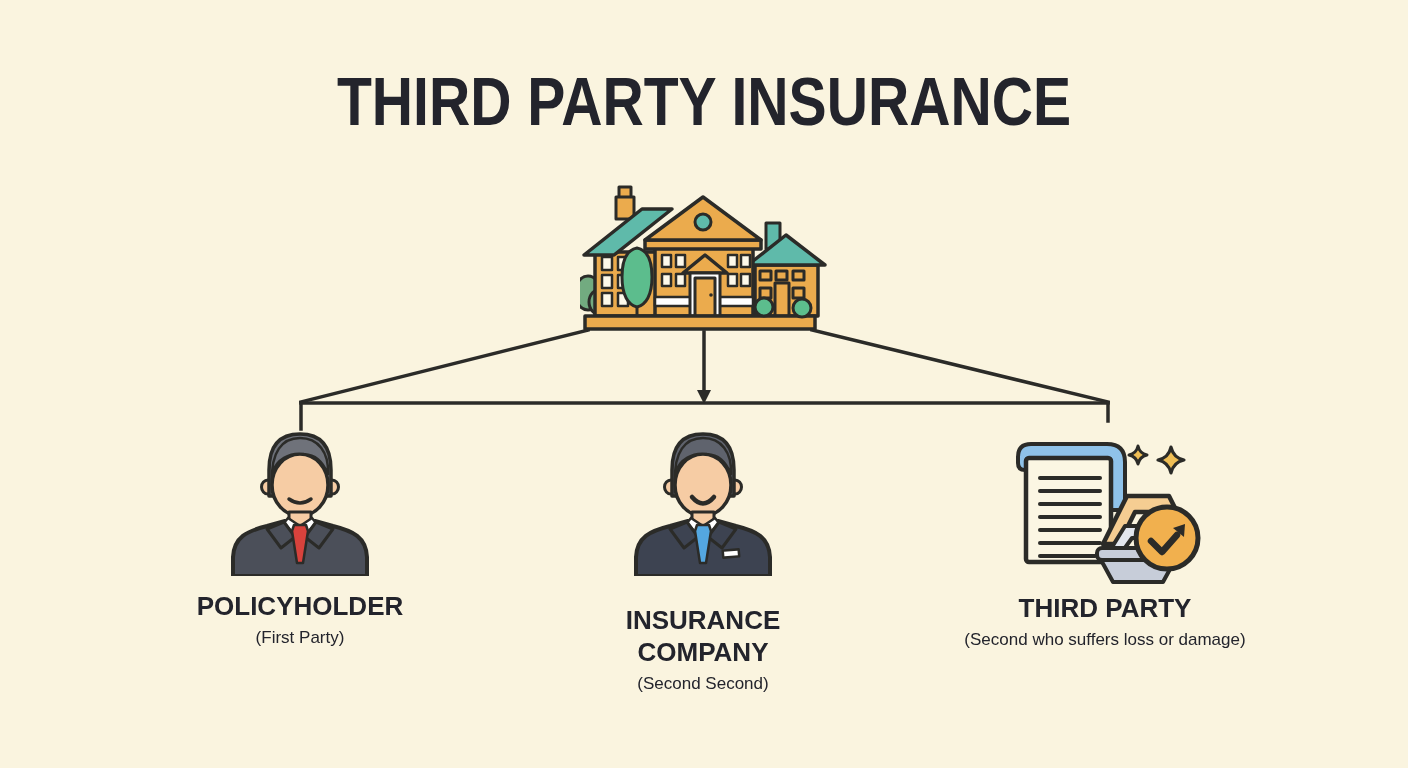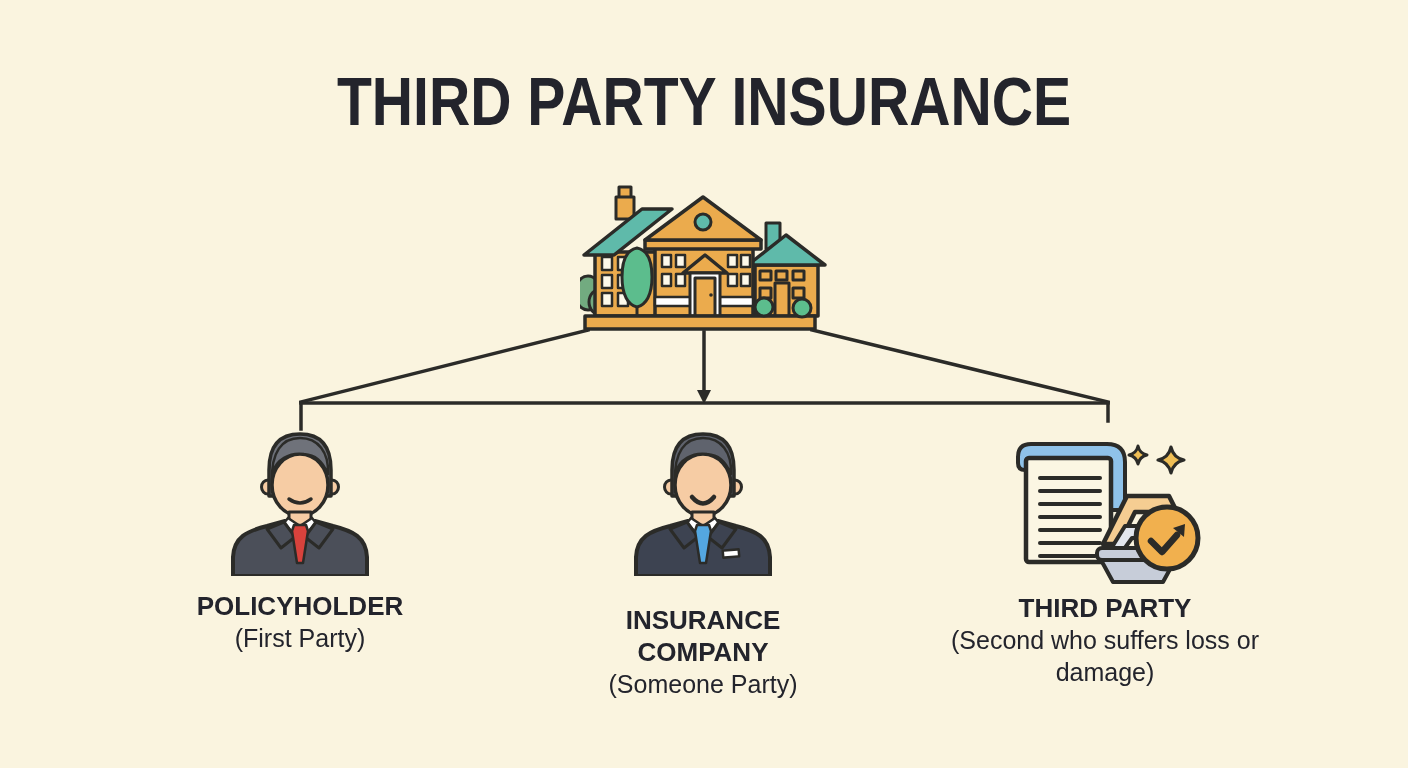--- a/index.html
+++ b/index.html
@@ -19,21 +19,21 @@
     color:var(--text,#23242C);
     letter-spacing:0px;
     transform:scaleX(0.84);
     transform-origin:50% 50%;
     white-space:nowrap;
   }
   svg{display:block;}
   .abs{position:absolute;}
   .party{position:absolute;display:flex;flex-direction:column;align-items:center;color:var(--text,#23242C);}
   .party-name{font-size:26px;font-weight:bold;line-height:32px;text-align:center;}
-  .party-sub{font-size:25px;font-weight:normal;line-height:32px;text-align:center;}
+  .party-sub{font-size:17px;font-weight:normal;line-height:32px;text-align:center;}
 
   
   .ol{stroke:var(--outline,#2B2B28);stroke-linejoin:round;stroke-linecap:round;fill:none;}
   .f-wall{fill:var(--house-wall,#EBAB4D);}
   .f-roof{fill:var(--roof-teal,#5FBAAA);}
   .f-win{fill:var(--window-cream,#FDF9EA);}
   .f-white{fill:#FFFFFF;}
   .f-tree{fill:var(--tree-green,#5CBD8D);}
   .f-bush{fill:var(--bush-green,#72AB80);}
   .f-skin{fill:var(--skin,#F6CCA4);}
@@ -173,21 +173,21 @@
       <path class="ol" d="M 64,73 Q 75,86 86,73" stroke-width="4.5"></path>
       <rect class="f-skin ol" x="64" y="88" width="22" height="16" stroke-width="3"></rect>
       <path class="f-suit2 ol" d="M 8,152 L 8,133 C 9,113 22,107 42,102 L 60,97 C 64,104 86,104 90,97 L 108,102 C 128,107 141,113 142,133 L 142,152 Z" stroke-width="4"></path>
       <path class="f-white ol" d="M 59,99 L 75,117 L 91,99 L 87,94 L 75,102 L 63,94 Z" stroke-width="2.5"></path>
       <path class="f-suit2 ol" d="M 59,98 L 42,105 L 56,124 L 70,113 Z" stroke-width="3"></path>
       <path class="f-suit2 ol" d="M 91,98 L 108,105 L 94,124 L 80,113 Z" stroke-width="3"></path>
       <path class="f-tie2 ol" d="M 69,101 L 81,101 L 83,107 L 78,139 L 72,139 L 67,107 Z" stroke-width="2.5"></path>
       <rect class="f-white ol" x="95" y="126" width="16" height="7" stroke-width="2.5" transform="rotate(-5 103 130)"></rect>
     </svg>
     <div class="party-name" style="margin-top:28px;">INSURANCE COMPANY</div>
-    <div class="party-sub">(Someone Party)</div>
+    <div class="party-sub">(Second Second)</div>
   </div>
 
   <div class="party" style="left:950px;top:438px;width:310px;">
     <svg width="200" height="148" viewBox="0 0 200 148">
 
       <path class="f-spark ol" d="M 133,8 Q 134.6,15.4 142,17 Q 134.6,18.6 133,26 Q 131.4,18.6 124,17 Q 131.4,15.4 133,8 Z" stroke-width="3"></path>
       <path class="f-spark ol" d="M 166,9 Q 168.3,19.7 179,22 Q 168.3,24.3 166,35 Q 163.7,24.3 153,22 Q 163.7,19.7 166,9 Z" stroke-width="3.2"></path>
 
       <path class="f-blue ol" d="M 26,6 L 102,6 Q 120,6 120,24 L 120,72 L 104,72 L 104,32 Q 104,22 94,22 L 30,22 L 30,28 Q 30,32 25,32 L 20,32 Q 13,32 13,25 L 13,19 Q 13,6 26,6 Z" stroke-width="4"></path>
 

